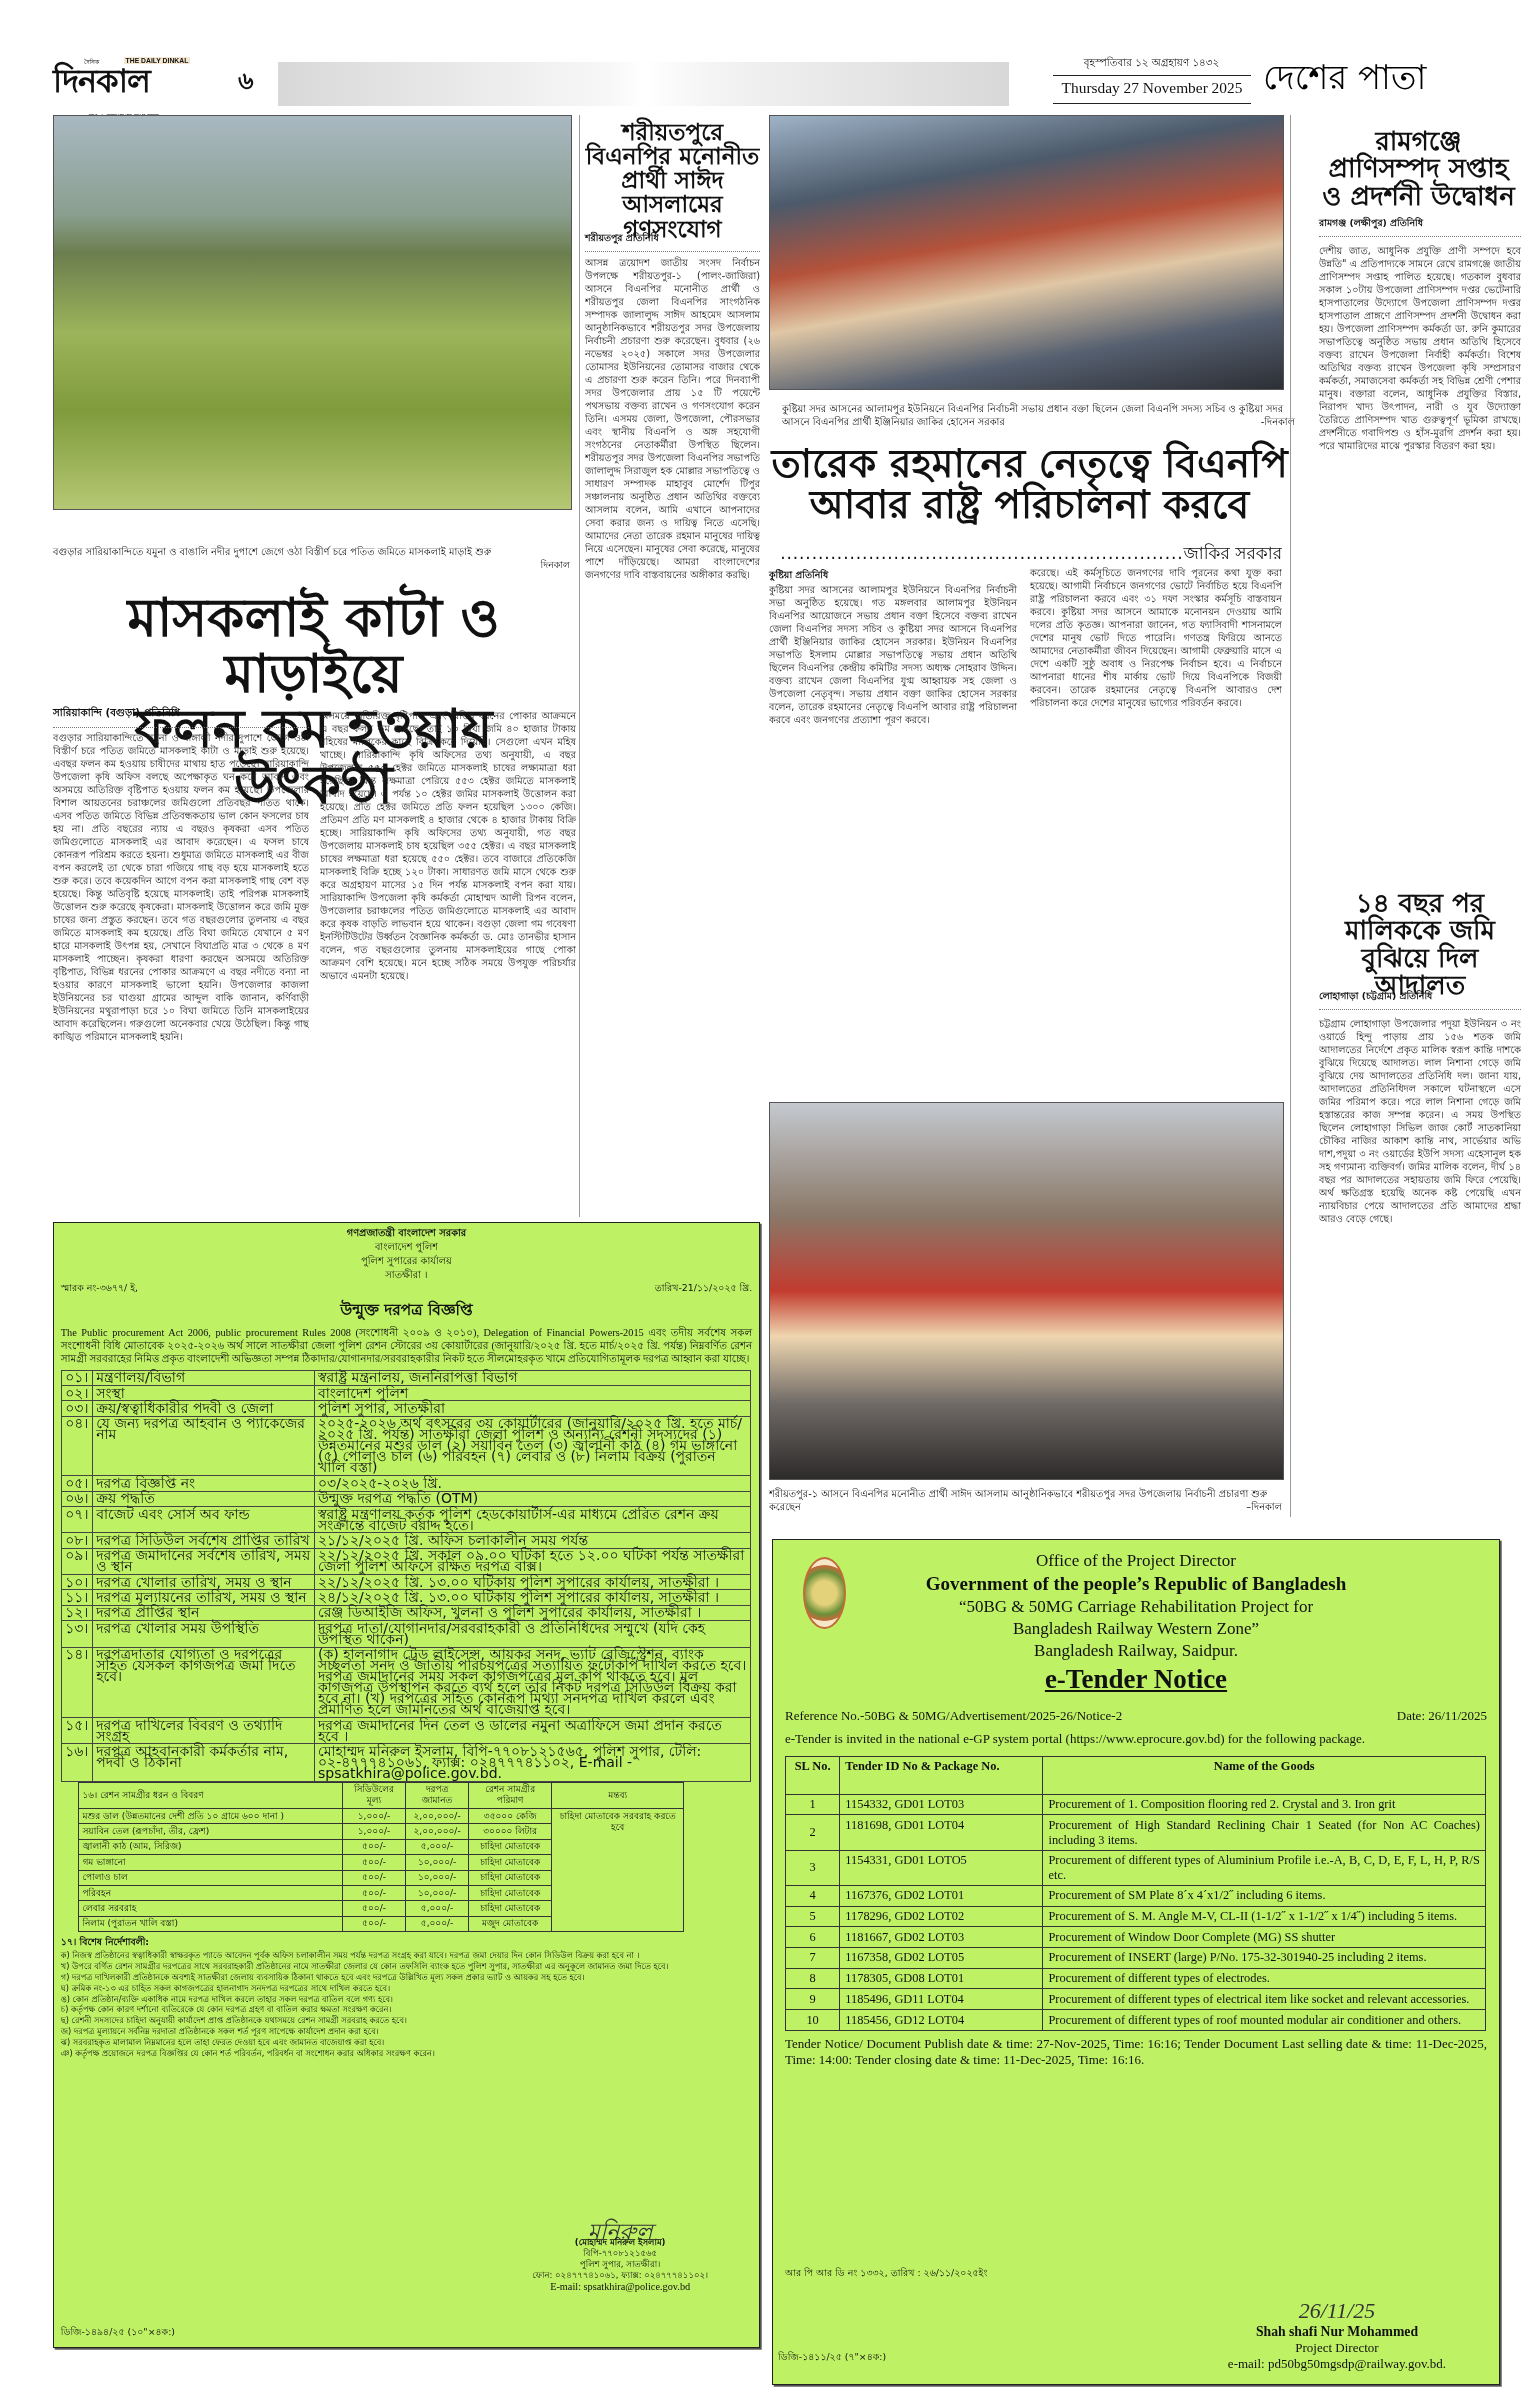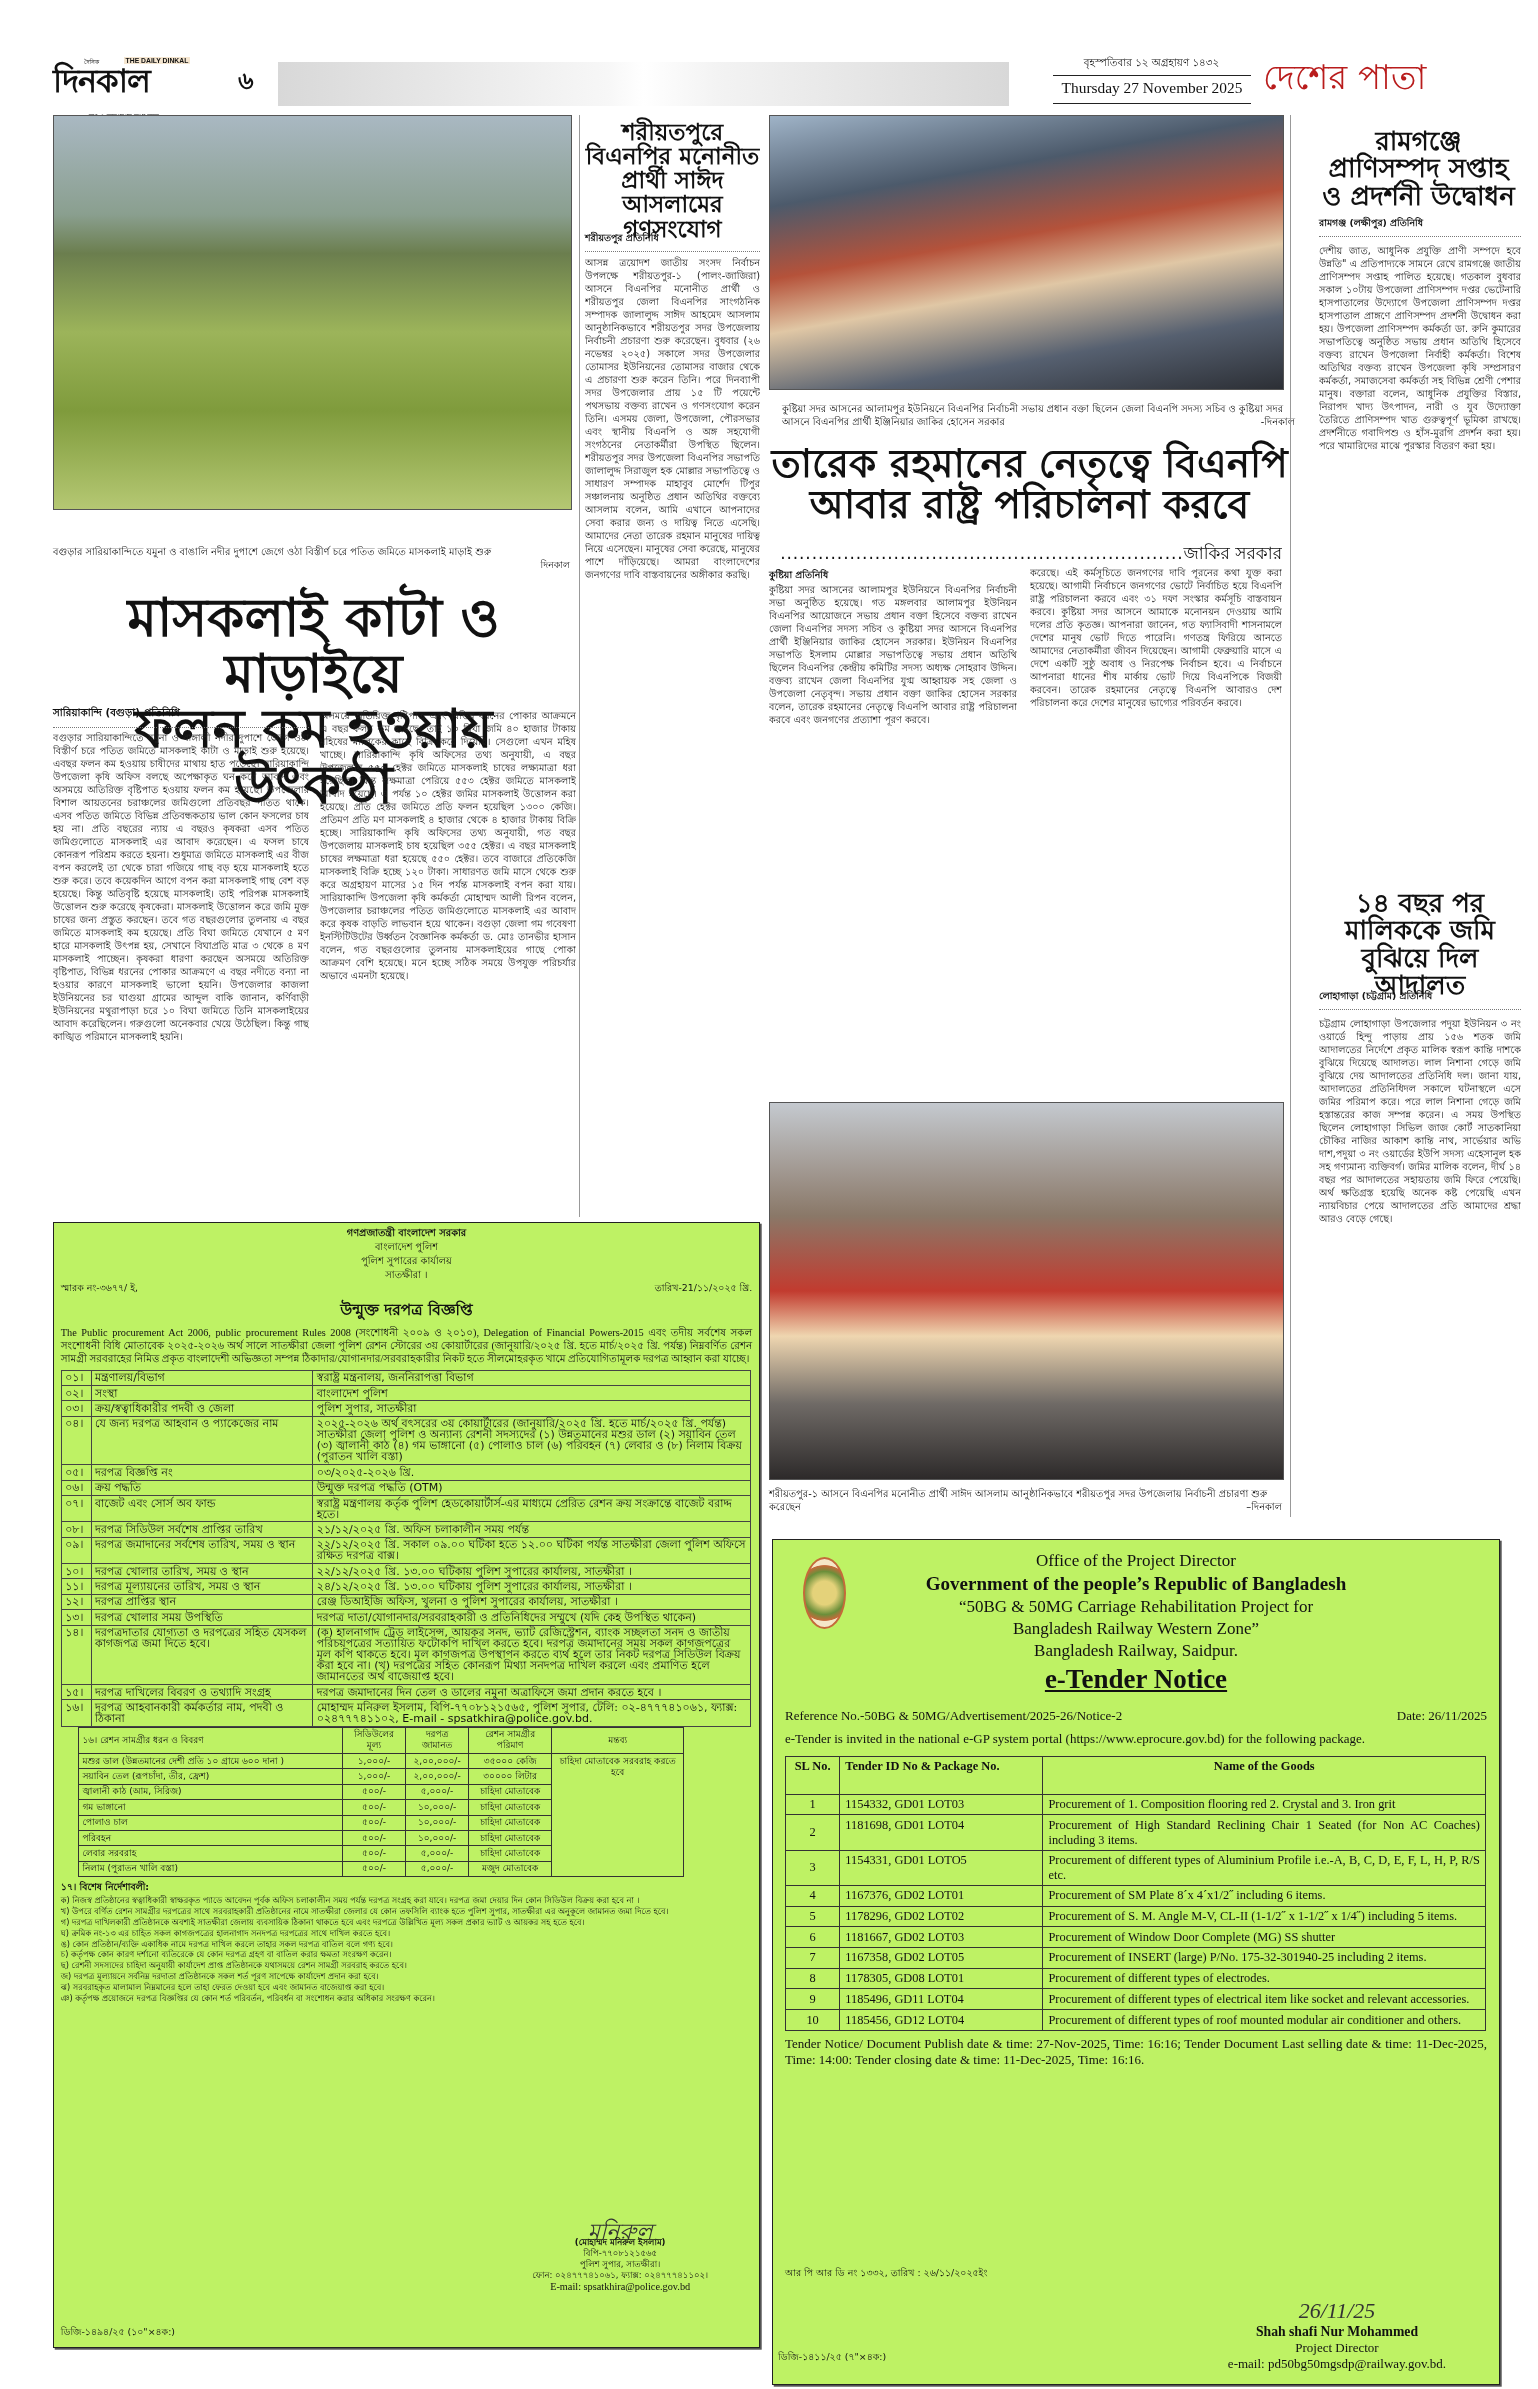--- a/index.html
+++ b/index.html
@@ -11,36 +11,36 @@
   .logo-small{font-size:6px;position:absolute;left:31px;top:1.7px;}
   .logo-en{font-size:6.8px;font-weight:bold;position:absolute;right:0;top:1.7px;background:#f5e6d0;padding:0 1.7px;font-family:"Liberation Sans",sans-serif;}
   .logo-main{font-size:32px;font-weight:900;position:absolute;left:0;top:8.5px;letter-spacing:-0.9px;line-height:34px;}
   .logo-tag{font-size:6.8px;position:absolute;left:34px;top:56px;}
   .page-no{left:238px;top:62px;font-size:24px;font-weight:bold;}
   .band{left:278px;top:62px;width:731px;height:44px;background:linear-gradient(90deg,#d8d8d8,#f7f7f7 45%,#fff 50%,#f3f3f3 60%,#d8d8d8);}
   .date-bn{left:1053px;top:55px;font-size:10.3px;width:197px;text-align:center;}
   .date-rule{left:1053px;top:75px;width:198px;border-top:1.7px solid #222;}
   .date-en{left:1053px;top:79px;font-size:15.4px;width:198px;text-align:center;}
   .date-rule2{left:1053px;top:103px;width:198px;border-top:1.7px solid #222;}
-  .section{left:1263px;top:51px;font-size:34px;color:#b91c1c;}
+  .section{left:1263px;top:51px;font-size:34px;color:#000000;}
   
   .photo{background:linear-gradient(160deg,#c7d8b2,#7fa64a 30%,#5a7f2b 60%,#8aa85c);border:0.9px solid #555;}
   .photo.crowd{background:linear-gradient(170deg,#9fb3c7,#4c5a6b 25%,#b5523a 45%,#e0c7a5 60%,#566070 80%,#2c2f35);}
   .photo.rally{background:linear-gradient(180deg,#c4c9cf,#8a7868 30%,#c23b2f 50%,#efd6b0 62%,#6f6a66 80%,#2d2a2a);}
   .photo.farm{background:linear-gradient(180deg,#a9b8c2 0%,#8a9f8f 25%,#6b7e4e 35%,#9cb45a 55%,#7f9b3c 75%,#b5c873);}
   .caption{font-size:9.8px;line-height:13px;}
   .credit{font-size:9.4px;text-align:right;}
   .head{font-weight:900;text-align:center;line-height:1.05;}
   .byline{font-size:10.3px;font-weight:bold;border-bottom:0.9px dotted #777;padding-bottom:5.1px;}
   .body-text{font-size:9.7px;line-height:13px;text-align:justify;color:#222;}
   .vrule{border-left:0.9px solid #999;}
   
   .notice{border:1.7px solid #222;box-shadow:1.7px 1.7px 0 #555;background:#bef264;}
   table{border-collapse:collapse;}
-  .ptab td{border:0.9px solid #444;font-size:11px;padding:1.7px 3.4px;vertical-align:top;line-height:11px;}
+  .ptab td{border:0.9px solid #444;font-size:14px;padding:1.7px 3.4px;vertical-align:top;line-height:11px;}
   .ptab td.num{width:22px;}
   .rtab td,.rtab th{border:0.9px solid #333;font-size:9px;padding:1.7px 3.4px;text-align:center;line-height:11px;}
   .rtab td.l{text-align:left;}
   .ttab td,.ttab th{border:1.3px solid #333;font-family:"Liberation Serif",serif;font-size:12.4px;padding:2.6px 5.1px;vertical-align:top;line-height:14.5px;}
   .ttab th{font-weight:bold;height:32px;vertical-align:top;}
   .ttab td.c{text-align:center;vertical-align:middle;}
   .ttab td.goods{text-align:justify;}
   .sig{font-family:"Liberation Serif",serif;font-style:italic;font-size:22px;color:#333;}
   .dots{letter-spacing:0.9px;}
 </style>

